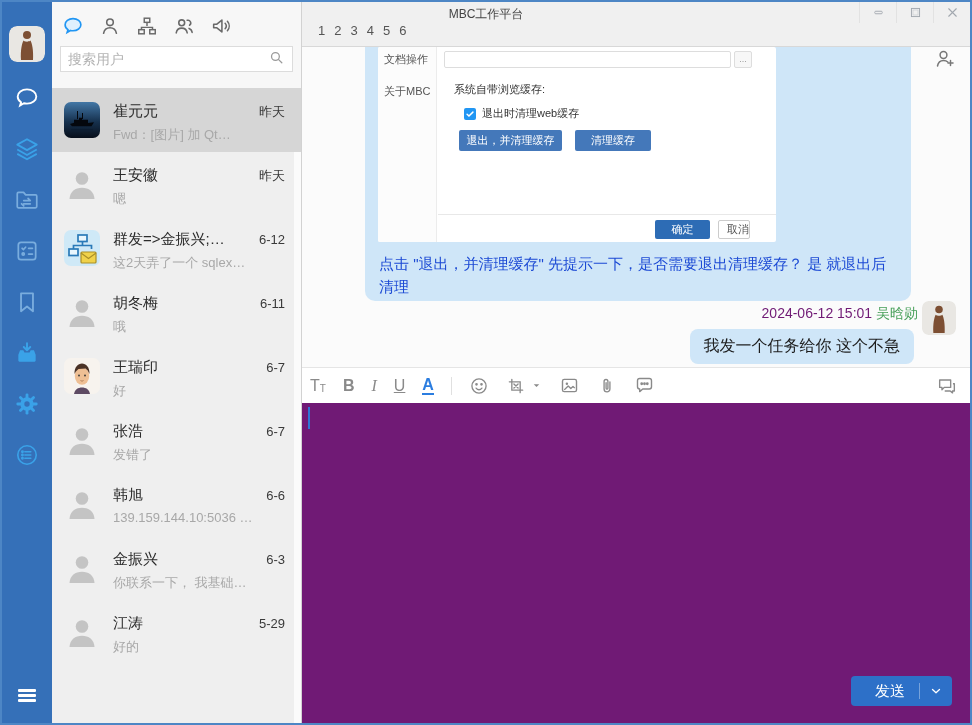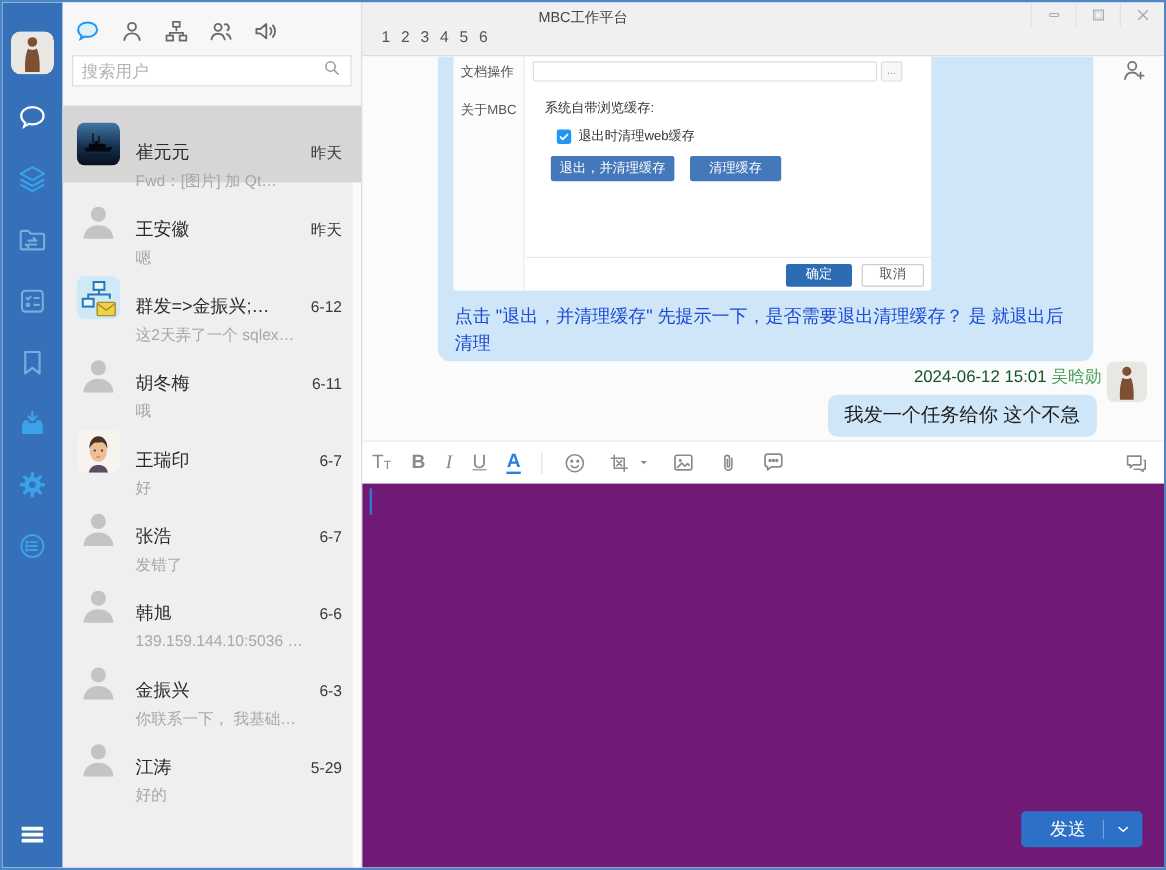--- a/index.html
+++ b/index.html
@@ -20,21 +20,21 @@
   .top-icons { display: flex; align-items: center; gap: 15px; padding: 13px 0 0 10px; }
   .top-ic { width: 22px; height: 22px; }
   .search { margin: 9px 8px 0 8px; height: 26px; background: #fff; border: 1px solid #dcdcdc; border-radius: 0; display: flex; align-items: center; padding: 0 7px; }
   .search input { flex: 1; border: 0; outline: 0; background: transparent; font-size: 14px; color: #333; font-family: "Liberation Sans", sans-serif; min-width: 0; }
   .search input::placeholder { color: #b3b3b3; }
   .list { flex: 1; position: relative; }
   .scroll-track { position: absolute; right: 0; top: 0; width: 7px; height: 100%; background: #fbfbfb; }
   .row { height: 64px; display: flex; padding: 14px 16px 0 12px; position: relative; cursor: default; }
   .row.selected { background: #d6d6d6; }
   .row-avatar { width: 36px; height: 36px; margin-right: 13px; flex-shrink: 0; }
-  .row-main { flex: 1; min-width: 0; margin-top: 16px; }
+  .row-main { flex: 1; min-width: 0; }
   .row-line1 { display: flex; align-items: baseline; }
   .row-name { flex: 1; font-size: 15px; color: #2b2b2b; white-space: nowrap; overflow: hidden; text-overflow: ellipsis; }
   .row-time { font-size: 13px; color: #3a3a3a; margin-left: 6px; flex-shrink: 0; }
   .row-preview { font-size: 13px; color: #a8a8a8; margin-top: 5px; white-space: nowrap; overflow: hidden; text-overflow: ellipsis; }
 
   
   .main { flex: 1; min-width: 0; display: flex; flex-direction: column; position: relative; }
   .titlebar { height: 21px; background: #f0f0f0; position: relative; flex-shrink: 0; }
   .titlebar-title { position: absolute; left: 184px; top: 4px; transform: translateX(-50%); font-size: 12px; color: #444; white-space: nowrap; }
   .win-controls { position: absolute; right: 0; top: 0; height: 21px; display: flex; }
@@ -53,25 +53,25 @@
   .shot-input { position: absolute; left: 66px; top: 4px; width: 287px; height: 17px; background: #fff; border: 1px solid #ddd; border-radius: 2px; }
   .shot-browse { position: absolute; left: 356px; top: 4px; width: 18px; height: 17px; background: #f7f7f7; border: 1px solid #ddd; border-radius: 2px; color: #999; font-size: 9px; text-align: center; line-height: 14px; }
   .shot-cache { position: absolute; left: 76px; top: 35px; color: #333; }
   .shot-check { position: absolute; left: 86px; top: 59px; display: flex; align-items: center; gap: 6px; color: #333; }
   .shot-cb { width: 12px; height: 12px; background: #2196f3; border-radius: 2px; display: flex; align-items: center; justify-content: center; }
   .shot-btn { position: absolute; height: 21px; background: #4478ba; color: #fff; border-radius: 2px; text-align: center; line-height: 21px; font-size: 11px; }
   .shot-btn1 { left: 81px; top: 83px; width: 103px; }
   .shot-btn2 { left: 197px; top: 83px; width: 76px; }
   .shot-footline { position: absolute; left: 60px; right: 0; top: 167px; border-top: 1px solid #e8e8e8; }
   .shot-ok { position: absolute; left: 277px; top: 173px; width: 55px; height: 19px; background: #2d6cb5; color: #fff; border-radius: 2px; text-align: center; line-height: 19px; font-size: 11px; }
-  .shot-cancel { position: absolute; left: 340px; top: 173px; width: 52px; height: 19px; background: #fff; border: 1px solid #ccc; color: #555; border-radius: 2px; text-align: center; line-height: 17px; font-size: 11px; }
+  .shot-cancel { position: absolute; left: 340px; top: 173px; width: 32px; height: 19px; background: #fff; border: 1px solid #ccc; color: #555; border-radius: 2px; text-align: right; line-height: 17px; font-size: 11px; }
   .bubble-big-text { padding: 10px 14px 2px 14px; color: #1b49d4; font-size: 15px; line-height: 1.55; }
 
   .meta { position: absolute; font-size: 14px; white-space: nowrap; }
-  .meta .t { color: #14532d; }
+  .meta .t { color: #701a75; }
   .meta .n { color: #48a05a; }
   .msg-avatar { position: absolute; width: 34px; height: 34px; border-radius: 6px; overflow: hidden; }
   .bubble-out { position: absolute; background: #cfe6f8; border-radius: 8px; padding: 7px 14px; font-size: 16px; color: #1c1c1c; white-space: nowrap; }
 
   
   .toolbar { height: 36px; background: #fff; border-top: 1px solid #e5e5e5; display: flex; align-items: center; gap: 17px; padding: 0 12px 0 8px; flex-shrink: 0; }
   .tb { color: #8a8a8a; font-size: 16px; display: flex; align-items: flex-end; cursor: pointer; line-height: 1; }
   .tb-small { font-size: 10px; }
   .tb-b { font-weight: bold; }
   .tb-i { font-style: italic; font-family: "Liberation Serif", serif; }

